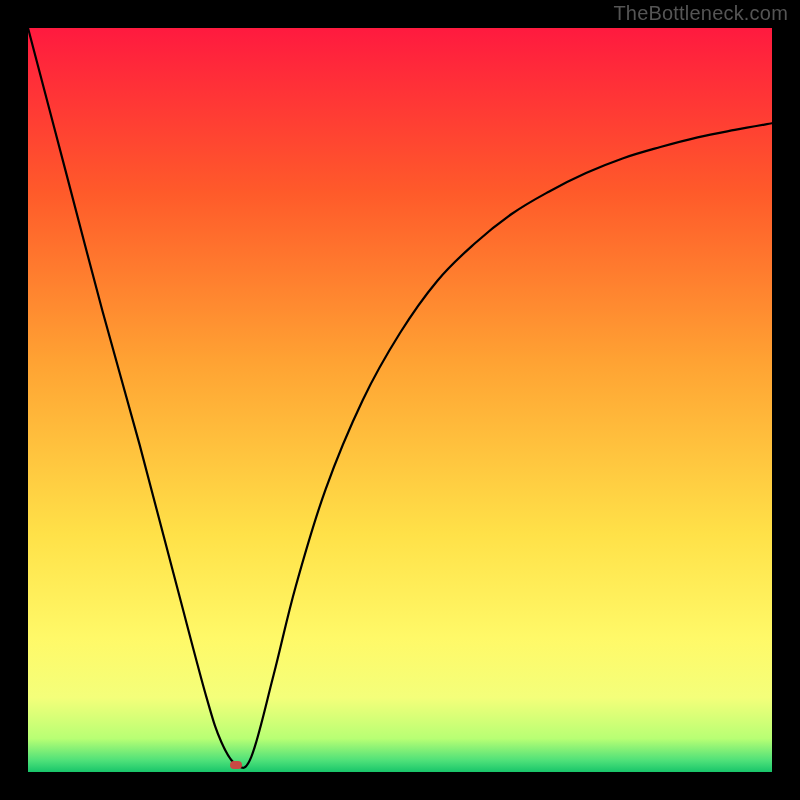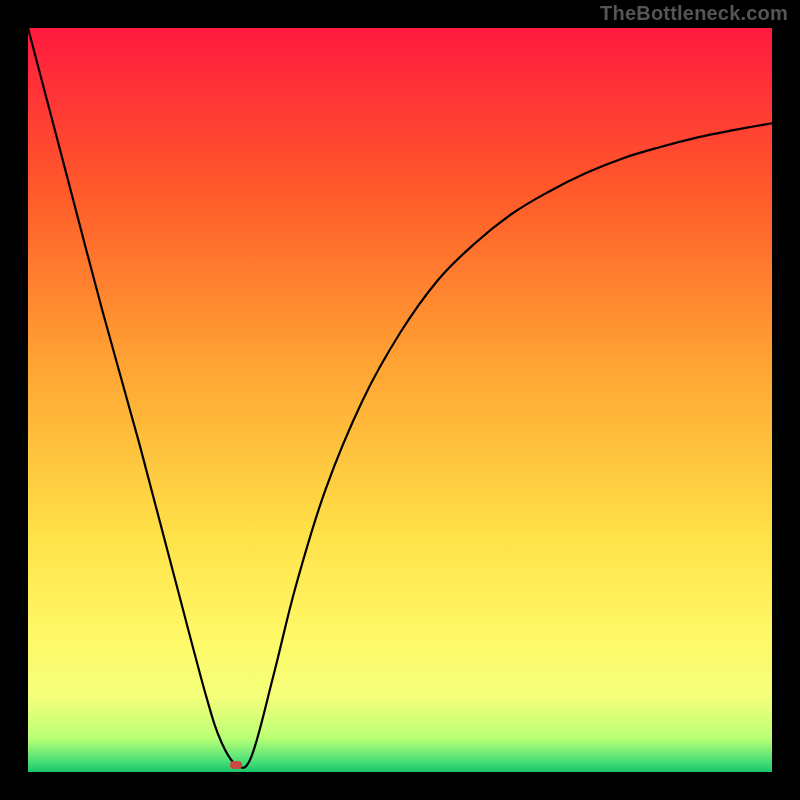--- a/index.html
+++ b/index.html
@@ -17,21 +17,21 @@
     background: #000;
     position: relative;
   }
   .watermark {
     position: absolute;
     top: 2px;
     right: 12px;
     color: #555;
     font-size: 20px;
     letter-spacing: 0.2px;
-    font-weight: 700;
+    font-weight: 400;
   }
   .plot {
     position: absolute;
     left: 28px;
     top: 28px;
     width: 744px;   
     height: 744px;
   }
   .gradient {
     position: absolute;

